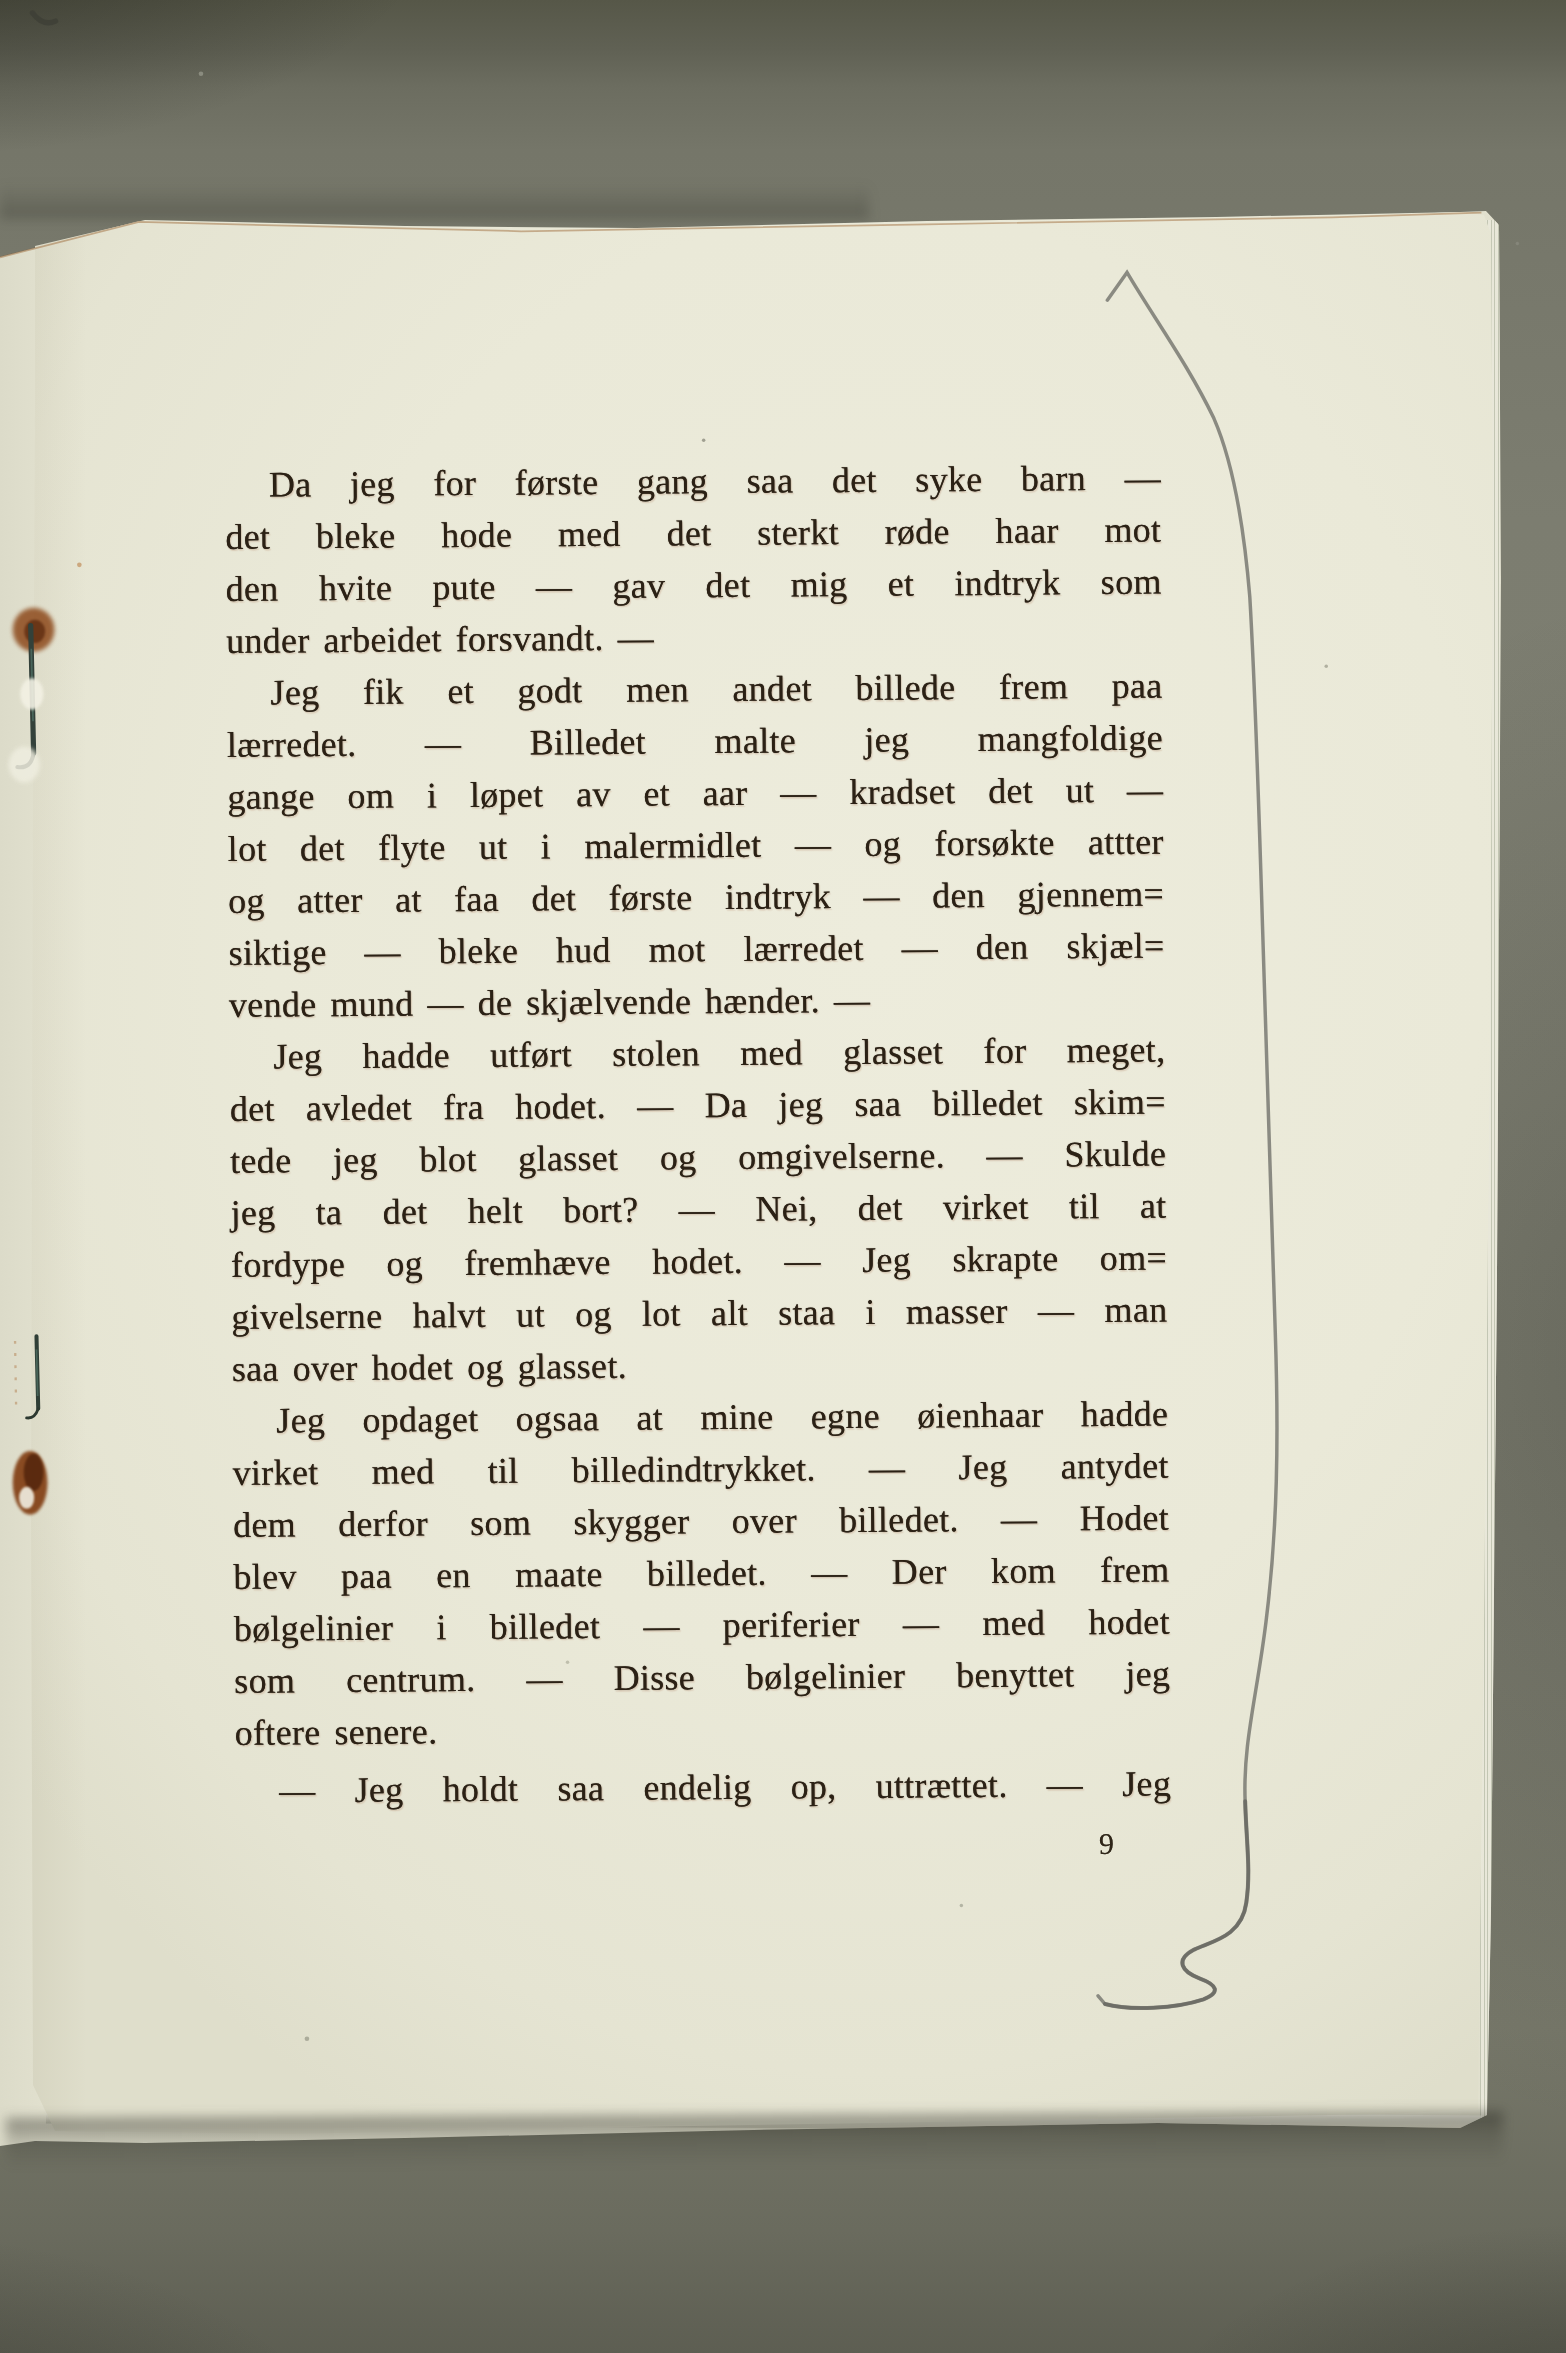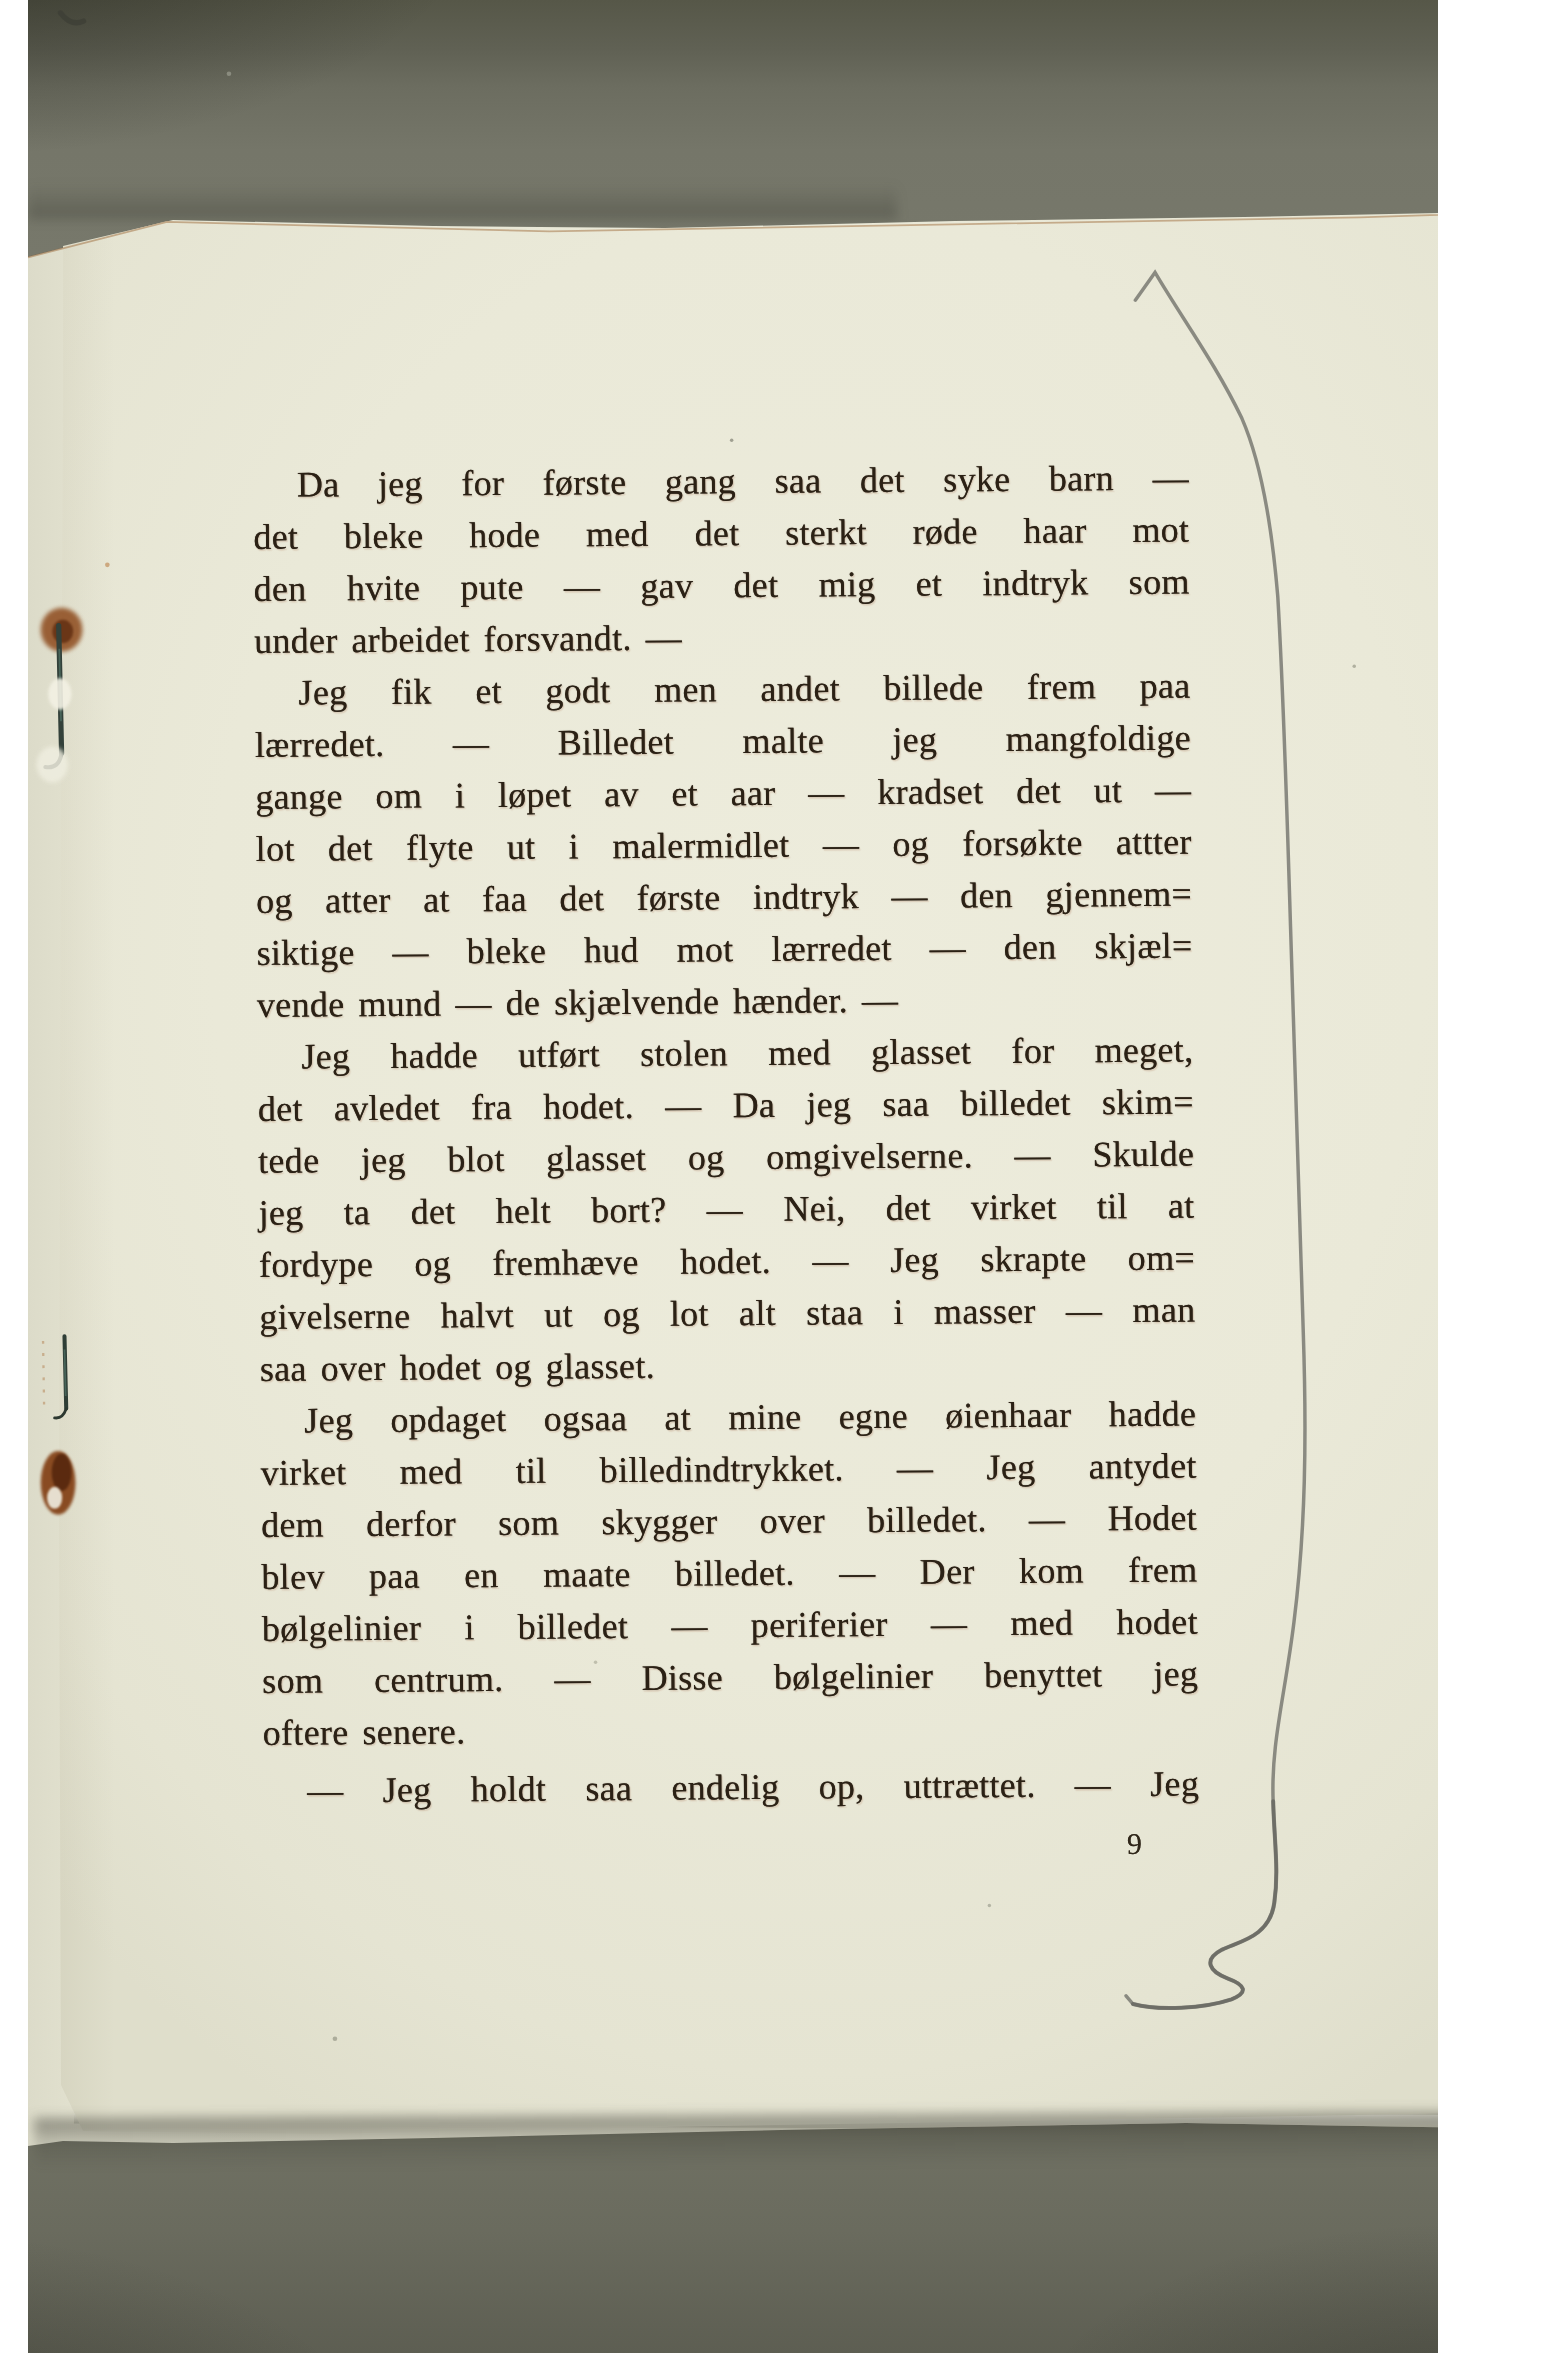--- a/index.html
+++ b/index.html
@@ -1,27 +1,26 @@
 <!DOCTYPE html>
 <html style="font-size:9.3px"><head>
 <meta charset="utf-8">
 <style>
   html,body{margin:0;padding:0;}
   body{width:1566px;height:2354px;overflow:hidden;}
   #canvas{
-    position:relative;width:1410px;height:2354px;overflow:hidden;
+    position:relative;width:1566px;height:2354px;overflow:hidden;
     background:
       radial-gradient(869px 405px at -6% -4%, rgba(22,23,18,.5), transparent 62%),
       radial-gradient(637px 1100px at 104% 58%, rgba(36,37,30,.22), transparent 70%),
       radial-gradient(753px 405px at -8% 106%, rgba(30,31,25,.38), transparent 65%),
       radial-gradient(695px 348px at 102% 104%, rgba(28,29,23,.34), transparent 65%),
       linear-gradient(180deg,#565748 0px,#606154 49px,#6c6d60 87px,#757669 151px,
         #7c7d70 521px,#7e7f72 1100px,#7a7b6e 1680px,#767769 2027px,#6a6b5e 2230px,#5d5e52 2354px),
       #7b7c6e;
-    margin-left: 28px;
   }
   
   .under-stack{
     position:absolute;inset:0;
     clip-path:polygon(0px 257px,139px 221px,521px 231px,927px 224px,1332px 217px,1486px 211px,
       1499px 225px,1501px 579px,1497px 1274px,1491px 1911px,1487px 2115px,1460px 2128px,
       1158px 2123px,753px 2130px,405px 2138px,145px 2143px,35px 2141px,0px 2146px);
     background:linear-gradient(90deg,#dcdbc9 0px,#e2e1cf 52px,#e4e3d1 60%,#e1e0ce 96%,#d6d5c3 100%);
   }
   .fore-edge-right{

